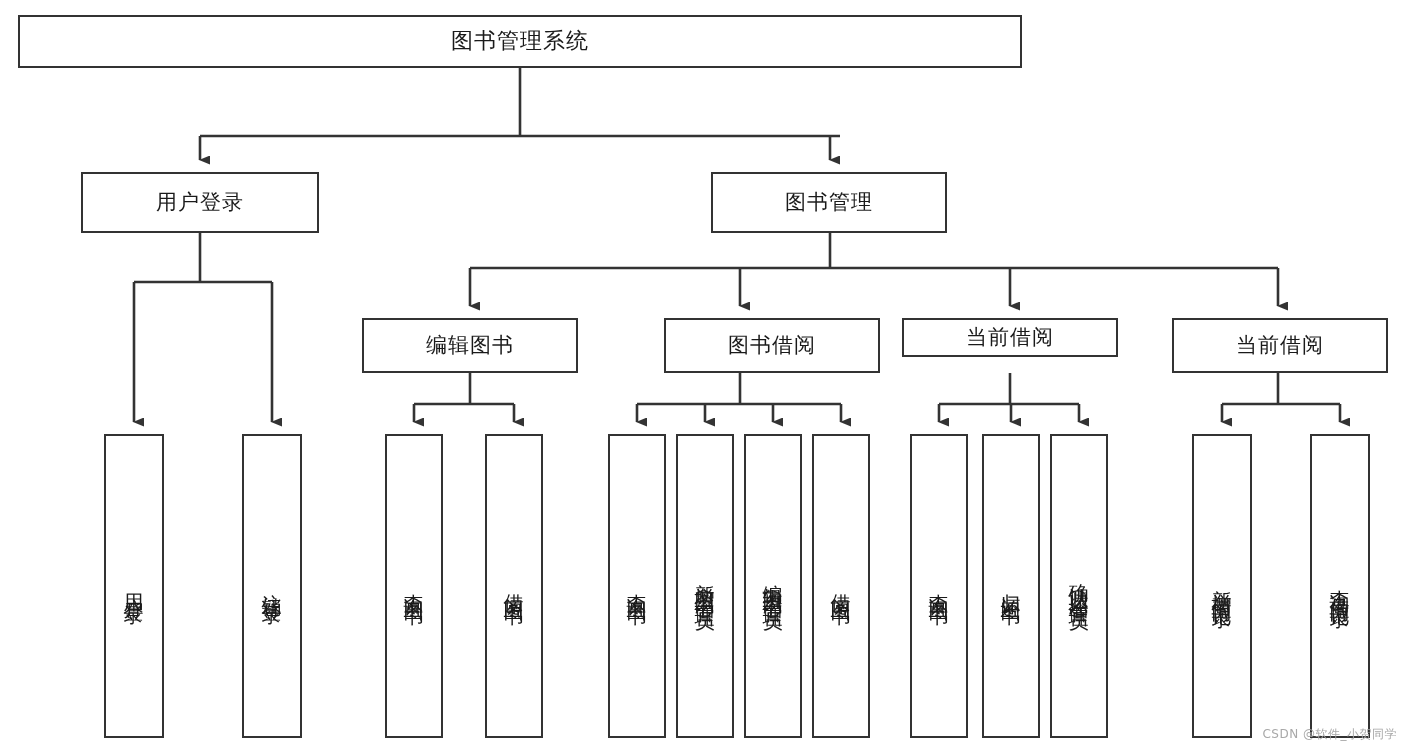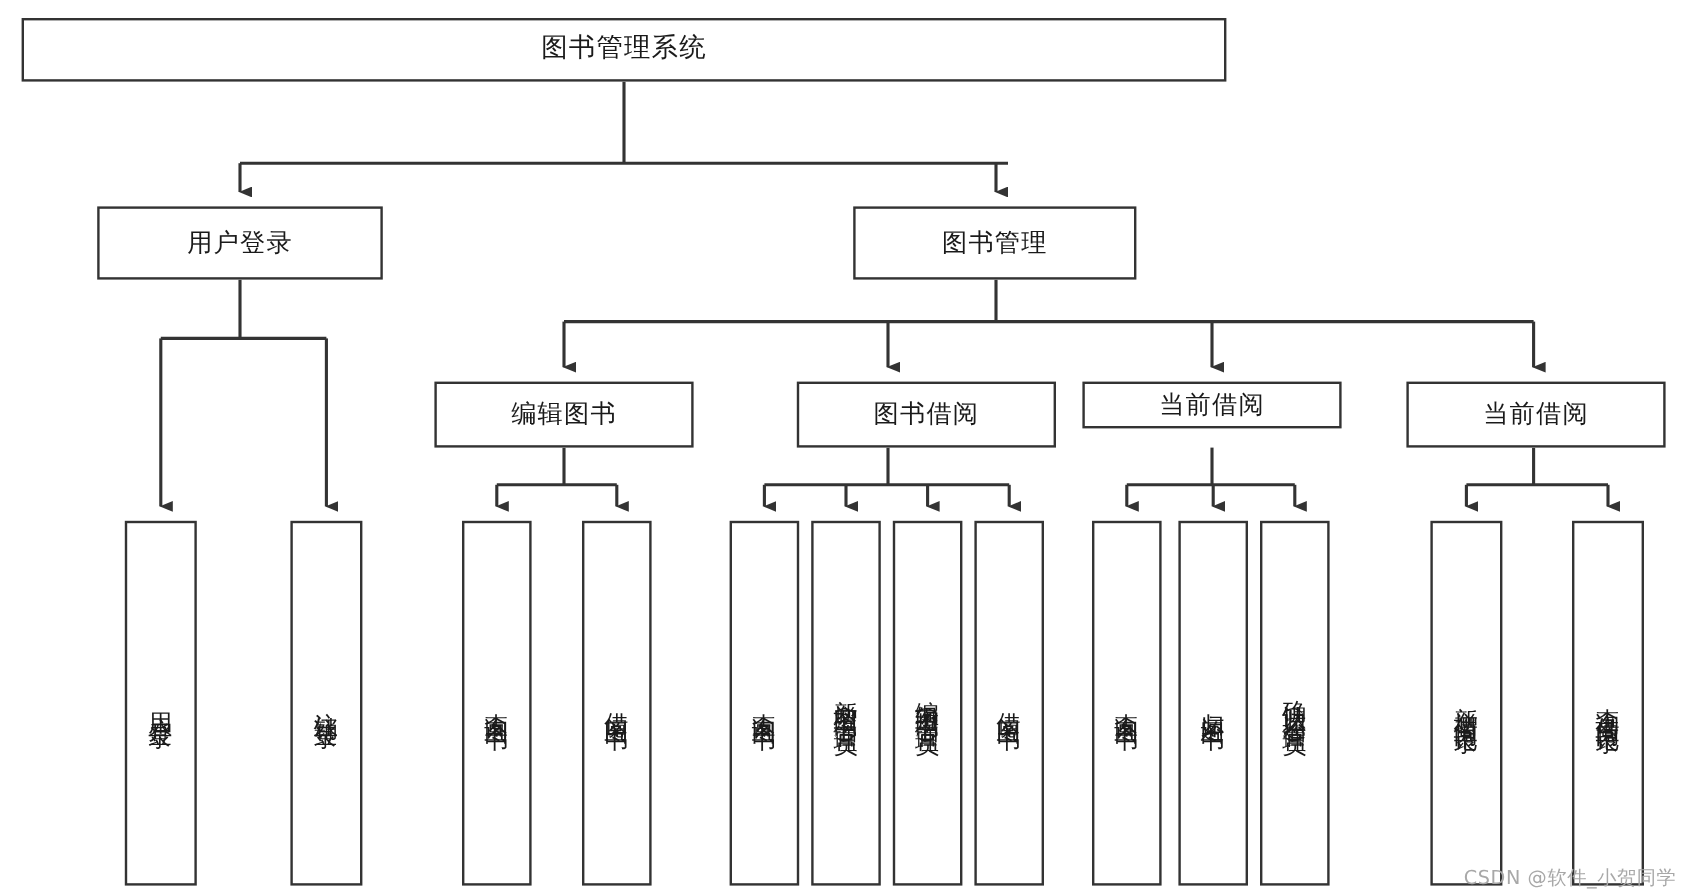--- a/index.html
+++ b/index.html
@@ -54,21 +54,21 @@
     text-orientation: upright;
     letter-spacing: 4px;
     line-height: 1;
     white-space: nowrap;
     display: block;
   }
   .watermark {
     position: absolute;
     right: 8px;
     bottom: 4px;
-    font-size: 16px;
+    font-size: 12px;
     color: #a8a8a8;
     letter-spacing: 0.5px;
     white-space: nowrap;
   }
 </style>
 </head>
 <body>
 
 <div id="diagram-root">
 

